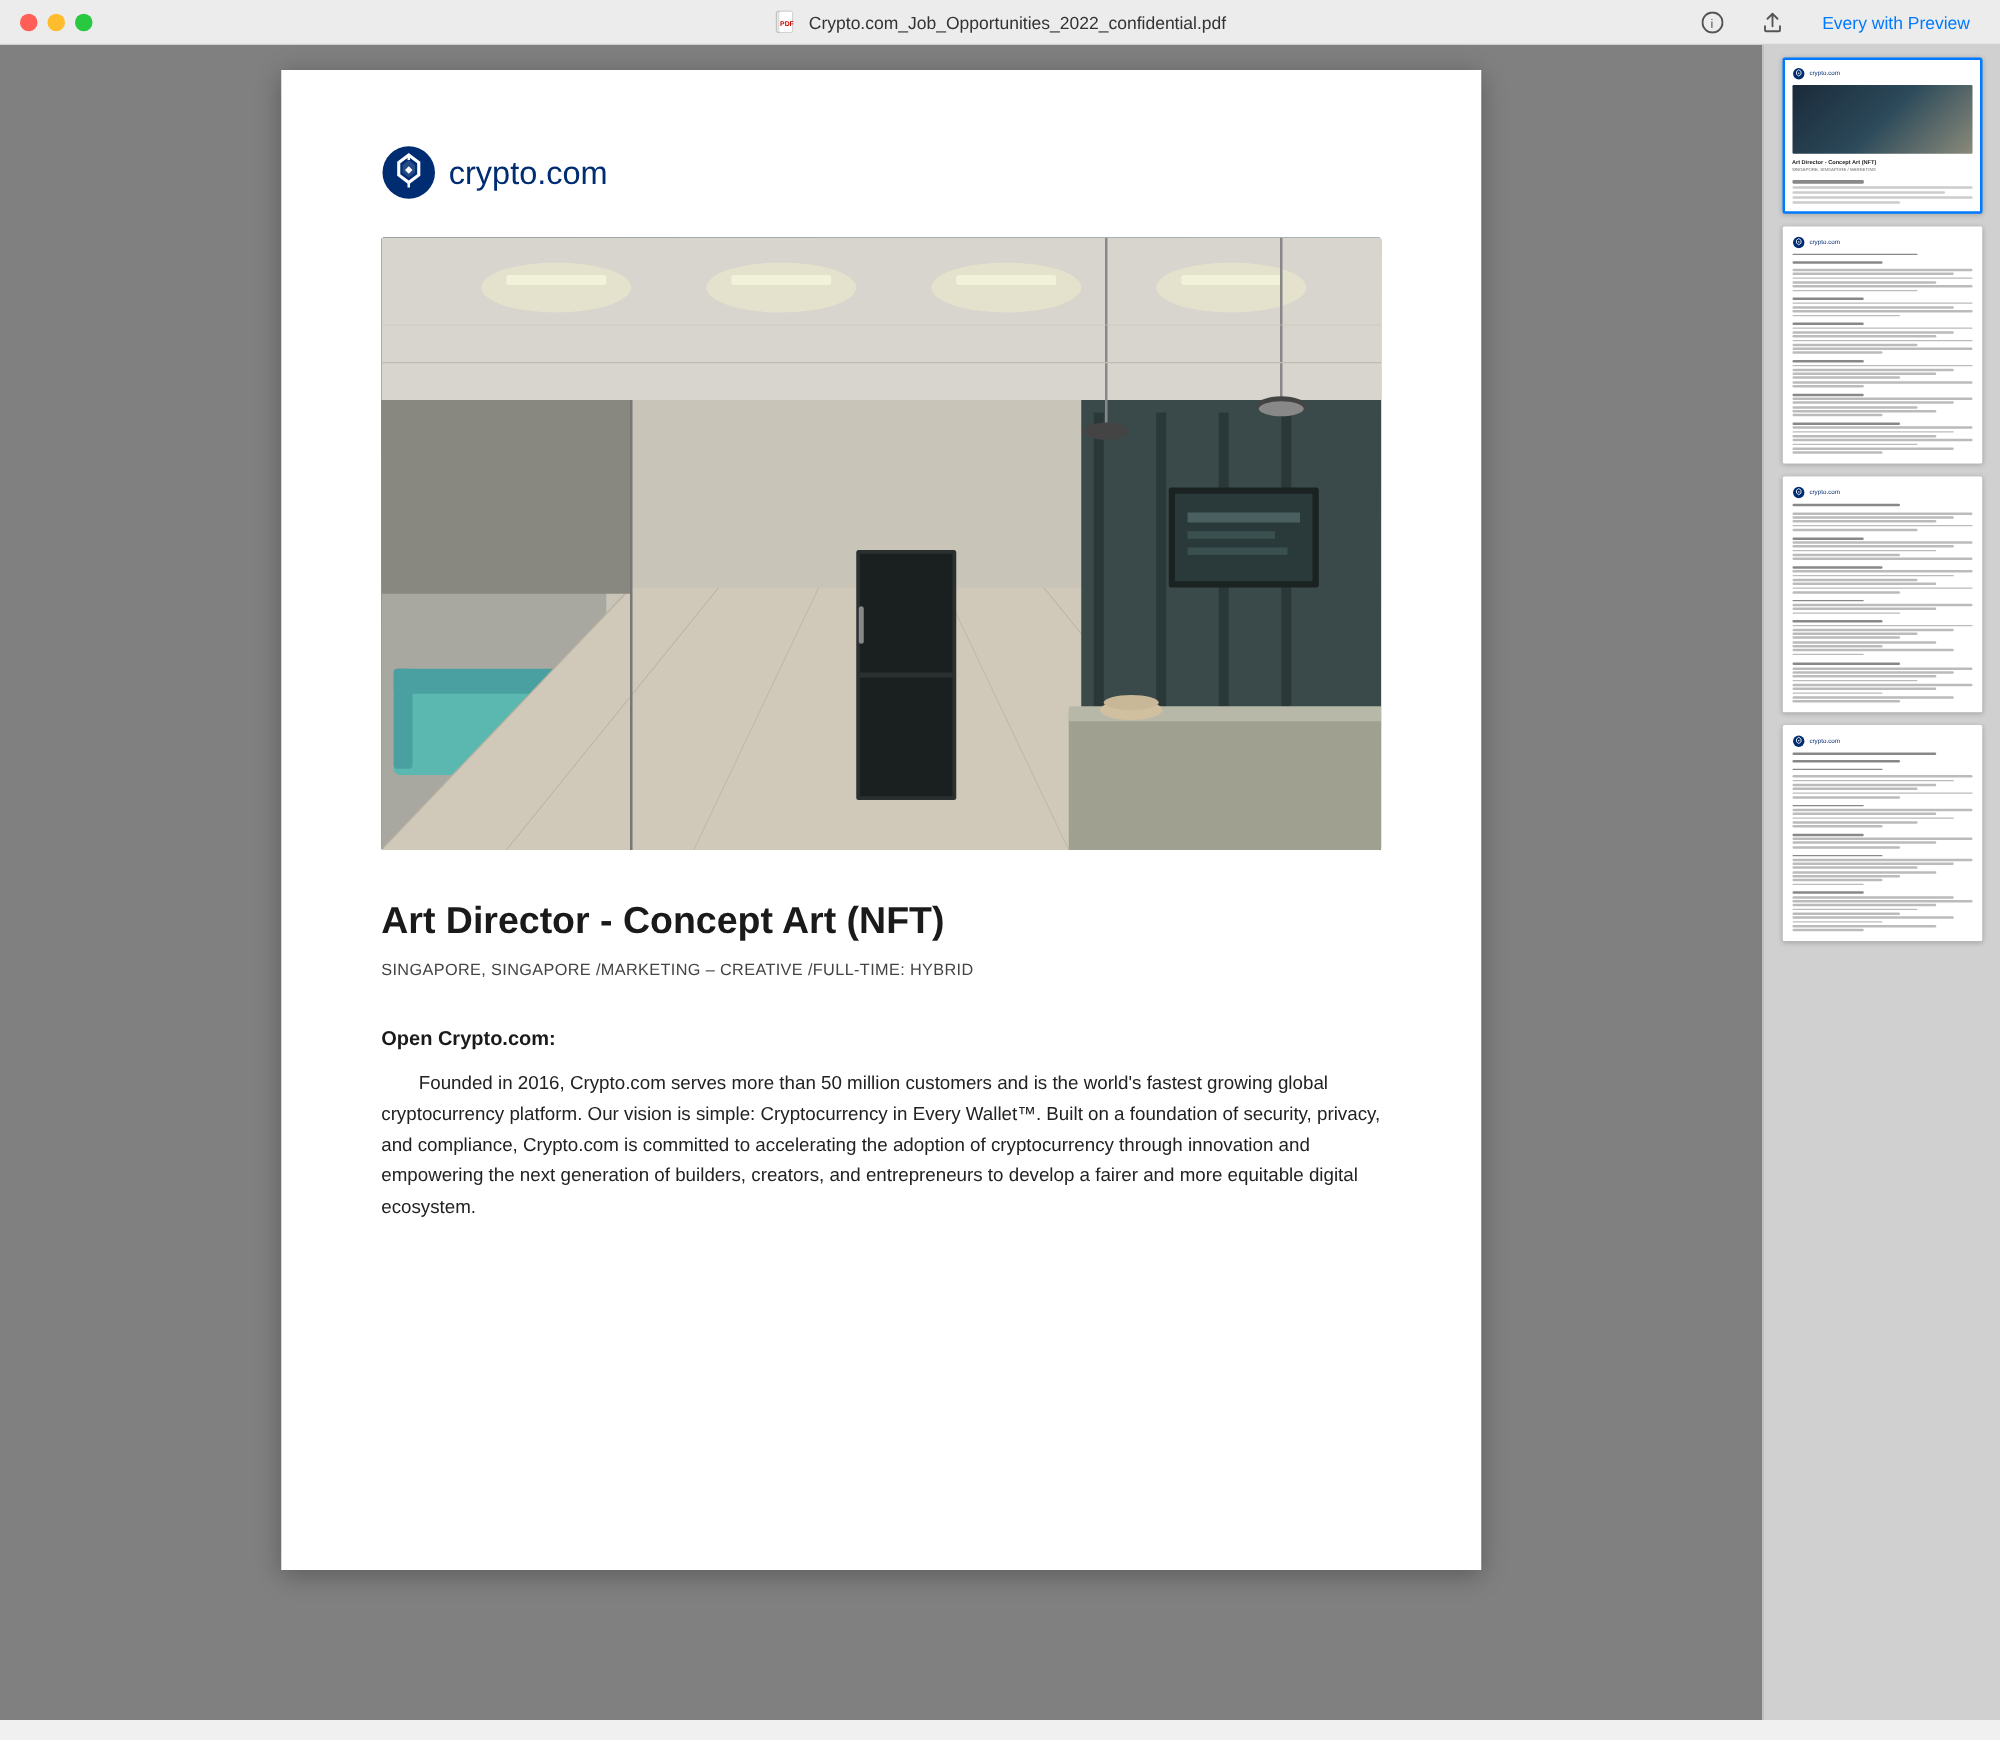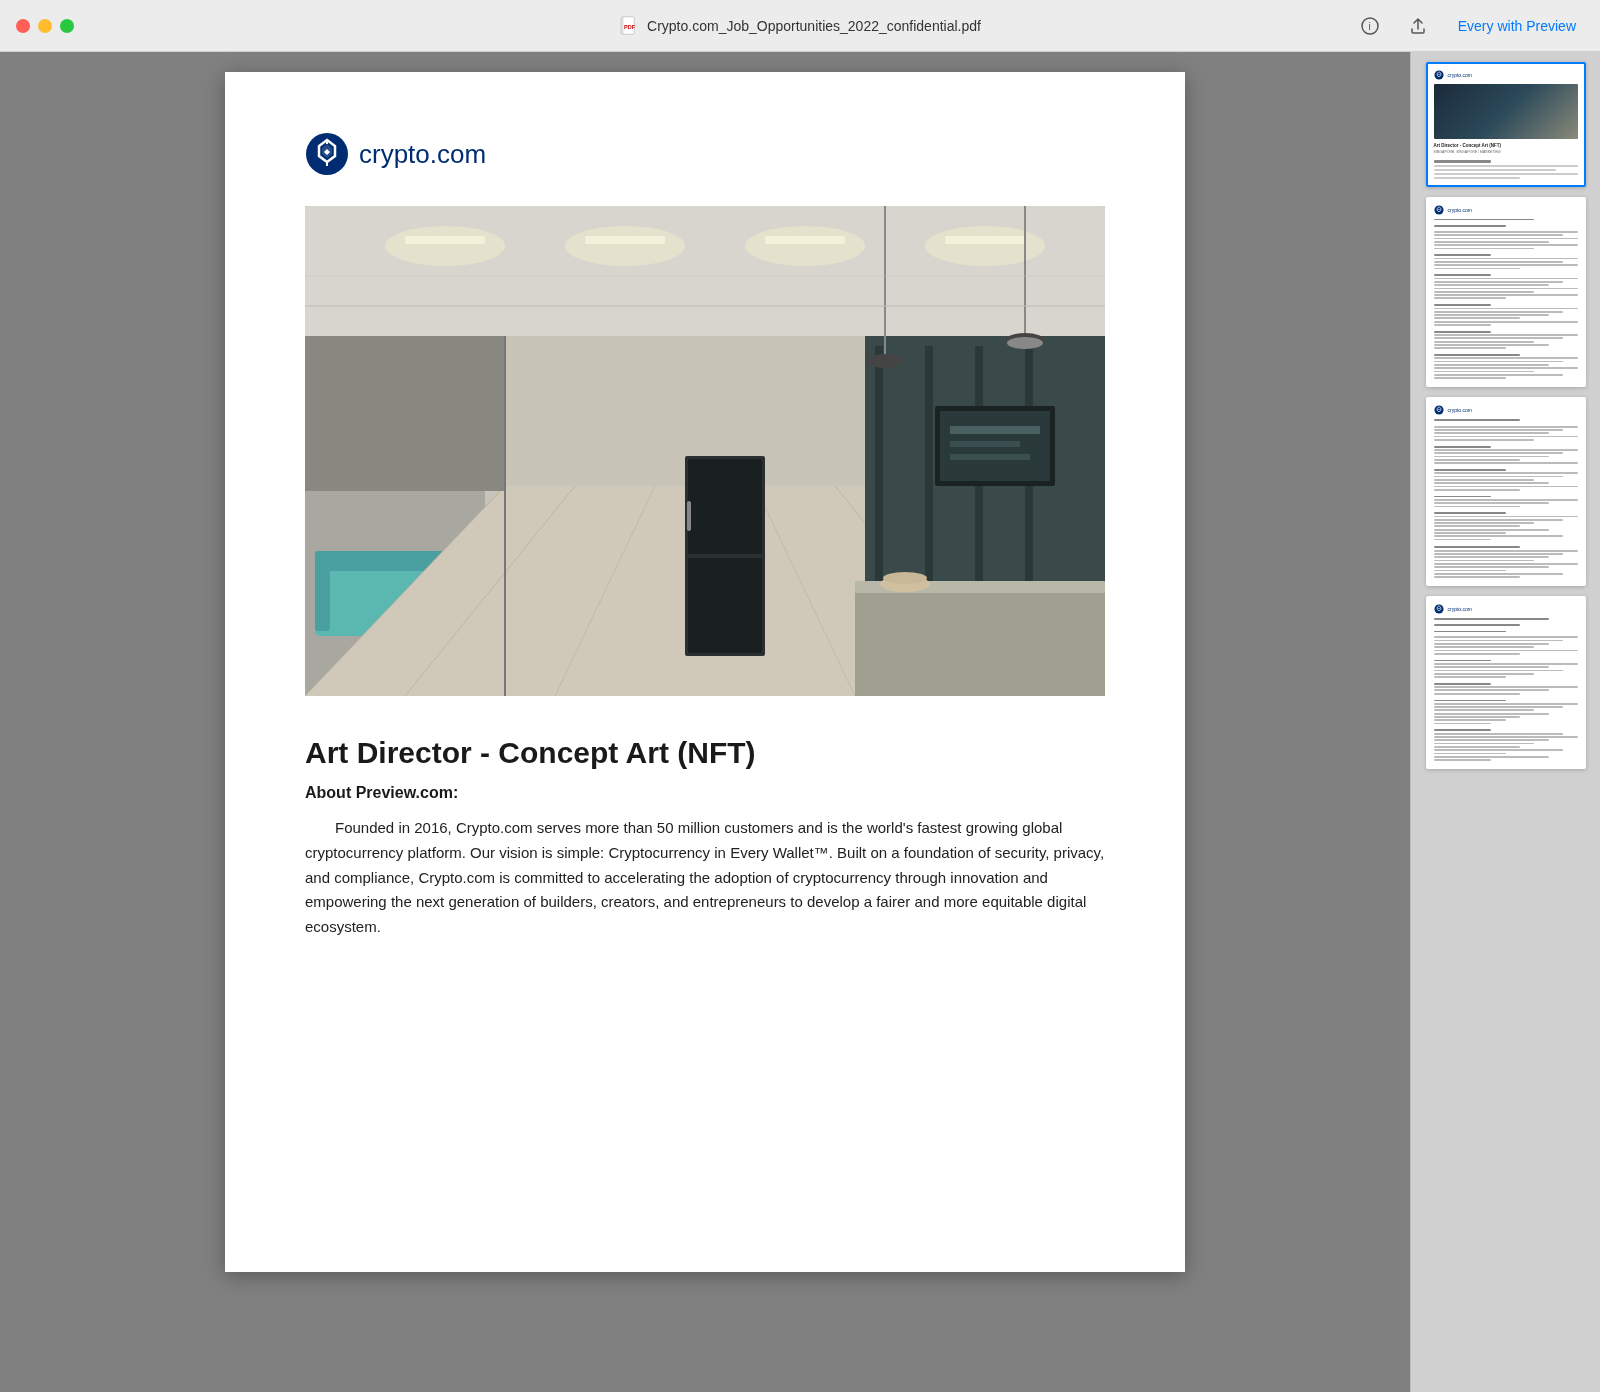--- a/index.html
+++ b/index.html
@@ -6,21 +6,21 @@
     body {
       width: 1600px;
       height: 1392px;
       background: #f0f0f0;
       font-family: -apple-system, BlinkMacSystemFont, 'Helvetica Neue', Arial, sans-serif;
       overflow: hidden;
     }
 
     
     .title-bar {
-      height: 52px;
+      height: 36px;
       background: #ececec;
       border-bottom: 1px solid #d0d0d0;
       display: flex;
       align-items: center;
       padding: 0 16px;
       position: relative;
     }
     .window-controls {
       display: flex;
       gap: 8px;
@@ -405,22 +405,23 @@
           <ellipse cx="600" cy="378" rx="25" ry="8" fill="#d0c0a0"></ellipse>
           <ellipse cx="600" cy="372" rx="22" ry="6" fill="#c8b898"></ellipse>
 
           <line x1="0" y1="100" x2="800" y2="100" stroke="#c0bcb4" stroke-width="1"></line>
           <line x1="0" y1="70" x2="800" y2="70" stroke="#c8c4bc" stroke-width="0.5"></line>
         </svg>
       </div>
 
       <h1 class="job-title">Art Director - Concept Art (NFT)</h1>
 
-
-      <p class="section-heading">About Preview.com:</p>
+      <p class="job-meta">SINGAPORE, SINGAPORE  /MARKETING – CREATIVE  /FULL-TIME: HYBRID</p>
+
+      <p class="section-heading">Open Crypto.com:</p>
       <p class="section-body">Founded in 2016, Crypto.com serves more than 50 million customers and is the world's fastest growing global cryptocurrency platform. Our vision is simple: Cryptocurrency in Every Wallet™. Built on a foundation of security, privacy, and compliance, Crypto.com is committed to accelerating the adoption of cryptocurrency through innovation and empowering the next generation of builders, creators, and entrepreneurs to develop a fairer and more equitable digital ecosystem.</p>
 
     </div>
   </div>
 
   <div class="thumbnail-panel">
 
     <div class="thumb-item active">
       <div class="thumb-inner">
         <div class="thumb-logo-row">

